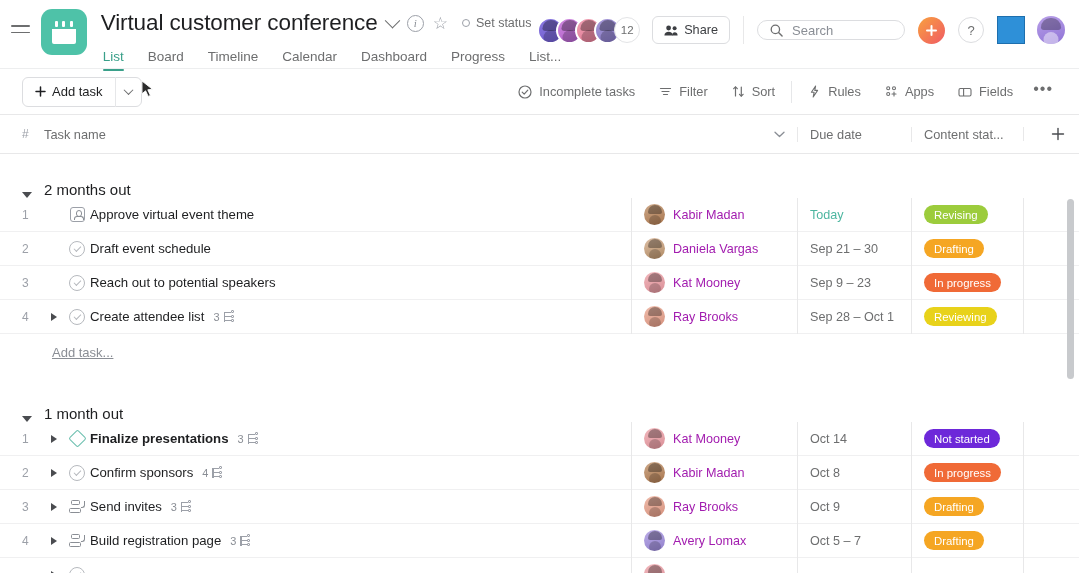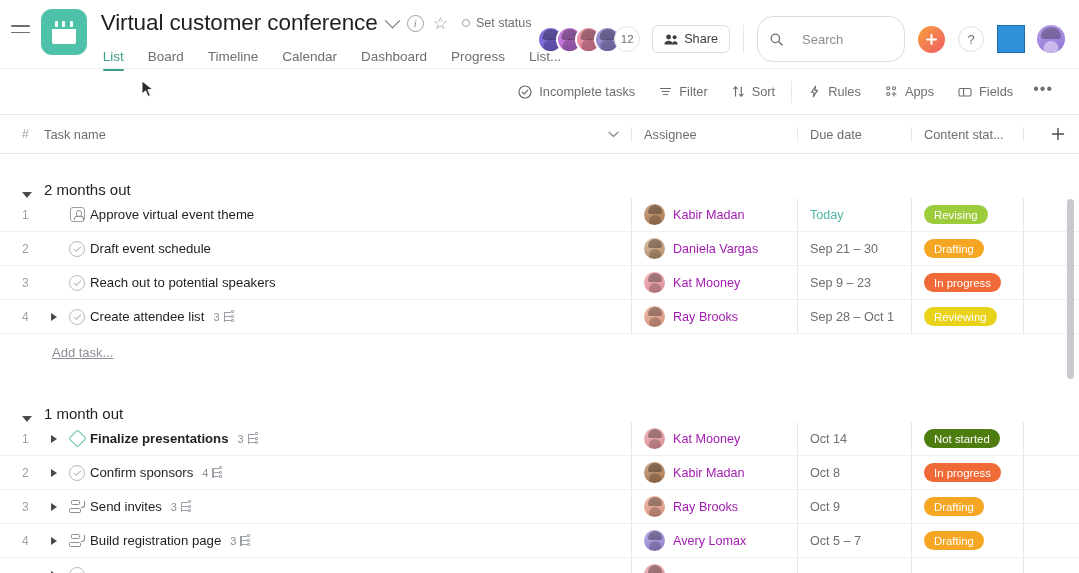--- a/index.html
+++ b/index.html
@@ -79,21 +79,21 @@
     margin-left: -7px; display: flex; align-items: center; justify-content: center;
     font-size: 11.5px; color: #6d6e6f; z-index: 3; cursor: pointer;
   }
   .share-btn {
     display: flex; align-items: center; gap: 6px; height: 28px; padding: 0 11px; margin-left: 12px;
     border: 1.2px solid #dcdde0; border-radius: 6px; background: #fff;
     font-size: 12.7px; color: #3c3e42; cursor: pointer;
   }
   .divider-v { width: 1px; height: 28px; background: #e8e8e9; margin: 0 13px; }
   .search-box {
-    display: flex; align-items: center; gap: 19px; width: 148px; height: 46px; padding: 0 12px;
+    display: flex; align-items: center; gap: 9px; width: 148px; height: 20px; padding: 0 12px;
     border: 1.2px solid #dcdde0; border-radius: 16px; background: #fff; cursor: text;
   }
   .search-box .ph { font-size: 13px; color: #8a8e95; }
   .plus-btn {
     width: 27px; height: 27px; border-radius: 50%; margin-left: 13px; cursor: pointer;
     background: linear-gradient(135deg, #f8a13f 0%, #f05a64 100%);
     display: flex; align-items: center; justify-content: center; color: #fff; font-size: 17px; line-height: 1;
   }
   .help-btn {
     width: 26px; height: 26px; border-radius: 50%; border: 1.2px solid #dcdde0; margin-left: 13px;
@@ -302,20 +302,33 @@
       <div class="upgrade-btn"></div>
 
       <div class="me-av">
         <div style="position:absolute;left:50%;top:2px;transform:translateX(-50%);width:20px;height:12px;border-radius:10px 10px 3px 3px;background:rgba(0,0,0,.28)"></div>
         <div style="position:absolute;left:50%;bottom:-3px;transform:translateX(-50%);width:15px;height:15px;border-radius:50%;background:rgba(255,255,255,.45)"></div>
       </div>
     </div>
   </div>
 
   <div class="toolbar">
+    <div class="addtask">
+      <div class="lbl">
+        <svg width="11" height="11" viewBox="0 0 11 11">
+          <line x1="5.5" y1="1" x2="5.5" y2="10" stroke="#1e1f21" stroke-width="1.5" stroke-linecap="round"></line>
+          <line x1="1" y1="5.5" x2="10" y2="5.5" stroke="#1e1f21" stroke-width="1.5" stroke-linecap="round"></line>
+        </svg>
+        <span>Add task</span>
+      </div>
+      <div class="sep"></div>
+      <div class="cv">
+          <div class="chev-sm"></div>
+        </div>
+    </div>
 
     <div class="tb-spacer"></div>
 
     <div class="tb-item">
       <svg width="14" height="14" viewBox="0 0 14 14">
         <circle cx="7" cy="7" r="6" fill="none" stroke="#6d6e6f" stroke-width="1.2"></circle>
         <path d="M4.2 7.2l2 2 3.6-4" fill="none" stroke="#6d6e6f" stroke-width="1.2" stroke-linecap="round" stroke-linejoin="round"></path>
       </svg>
       <span>Incomplete tasks</span>
     </div>
@@ -375,21 +388,20 @@
     <div class="hdr-row">
       <div class="c-num pad-l" style="width:44px;flex:0 0 44px;text-align:left">#</div>
       <div class="c-name">
         <span>Task name</span>
         <span class="hdr-chev">
           <svg width="11" height="7" viewBox="0 0 11 7">
               <path d="M1 1.2l4.5 4.3L10 1.2" fill="none" stroke="#8a8e95" stroke-width="1.3" stroke-linecap="round" stroke-linejoin="round"></path>
             </svg>
         </span>
       </div>
-      <div class="c-assn vline">Assignee</div>
       <div class="c-date vline">Due date</div>
       <div class="c-stat vline">Content stat...</div>
       <div class="c-add vline">
         <svg width="14" height="14" viewBox="0 0 14 14">
           <line x1="7" y1="1.5" x2="7" y2="12.5" stroke="#4a4c50" stroke-width="1.4" stroke-linecap="round"></line>
           <line x1="1.5" y1="7" x2="12.5" y2="7" stroke="#4a4c50" stroke-width="1.4" stroke-linecap="round"></line>
         </svg>
       </div>
     </div>
 
@@ -564,21 +576,21 @@
                 <div class="h"></div>
                 <div class="f"></div>
               </div>
           <span class="nm">Kat Mooney</span>
             </div>
           </div>
         <div class="c-date vline">
             <span class="ddate">Oct 14</span>
           </div>
         <div class="c-stat vline">
-            <span class="pill" style="background:#4d7c0f">Not started</span>
+            <span class="pill" style="background:#6d28d9">Not started</span>
           </div>
         <div class="c-add vline"></div>
       </div>
 
       <div class="trow">
         <div class="c-num pad-l" style="width:44px;flex:0 0 44px;text-align:left">2</div>
         <div class="c-name">
           <div class="expander">
               <div class="tri"></div>
             </div>

